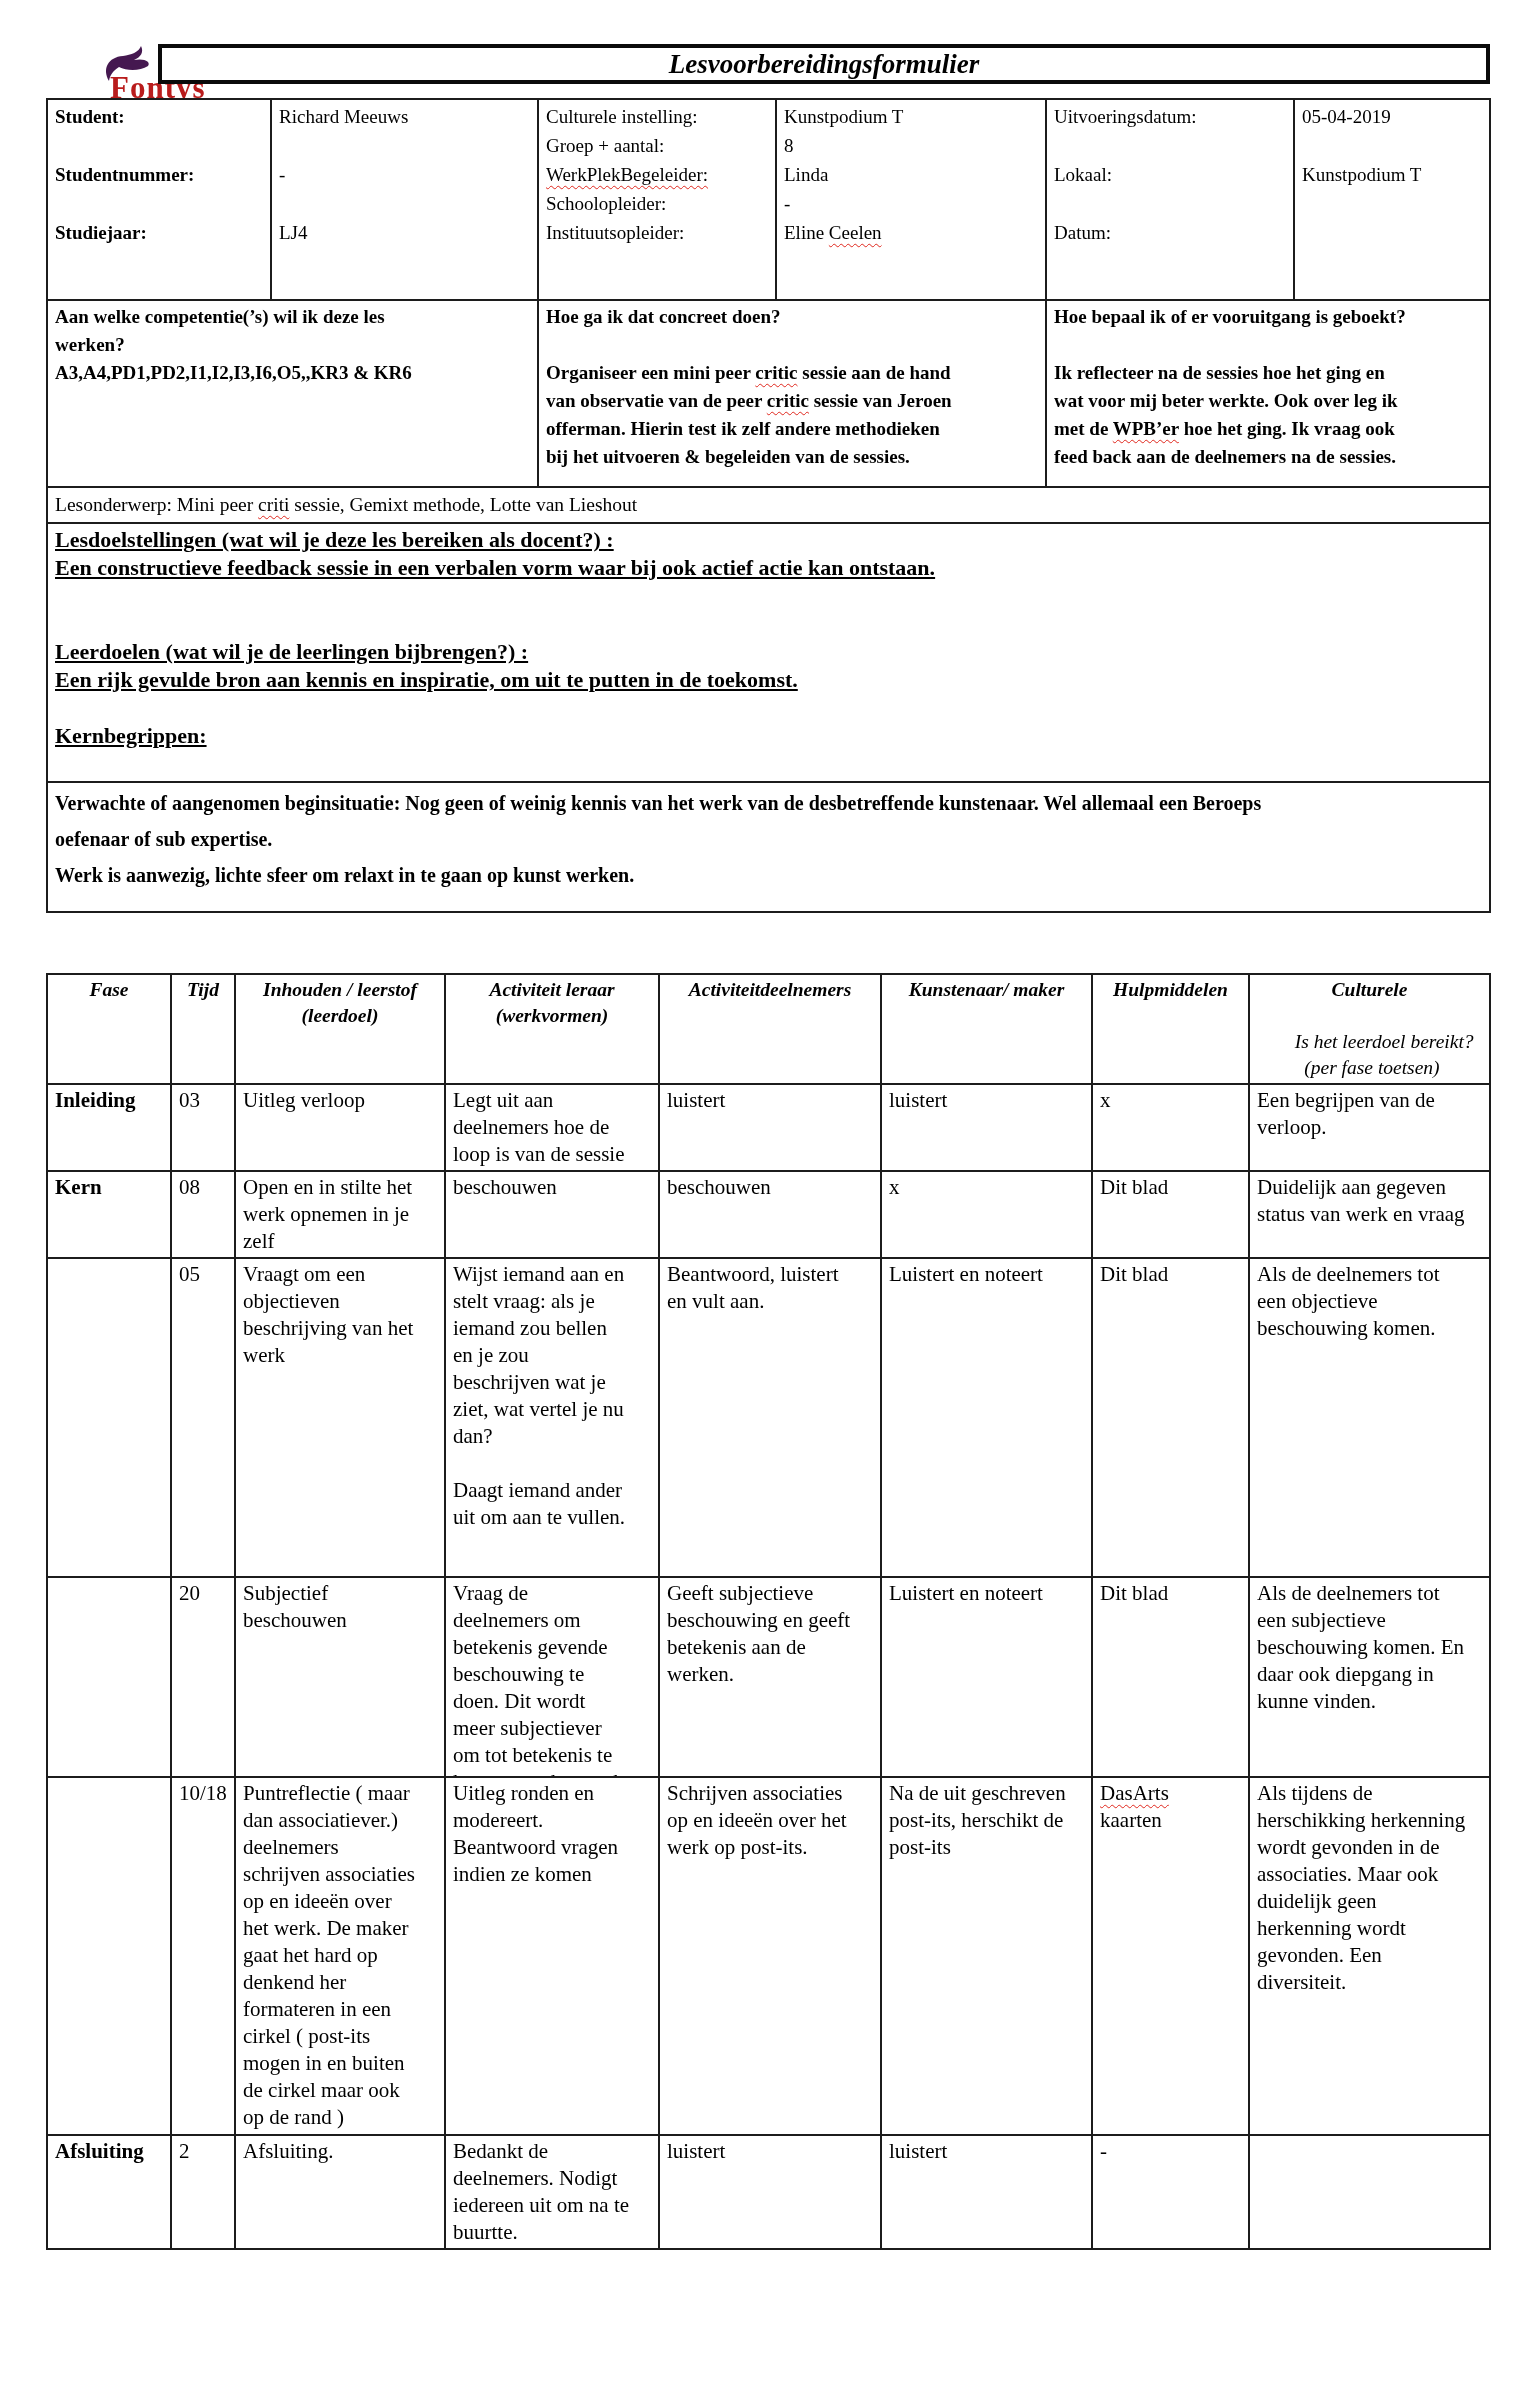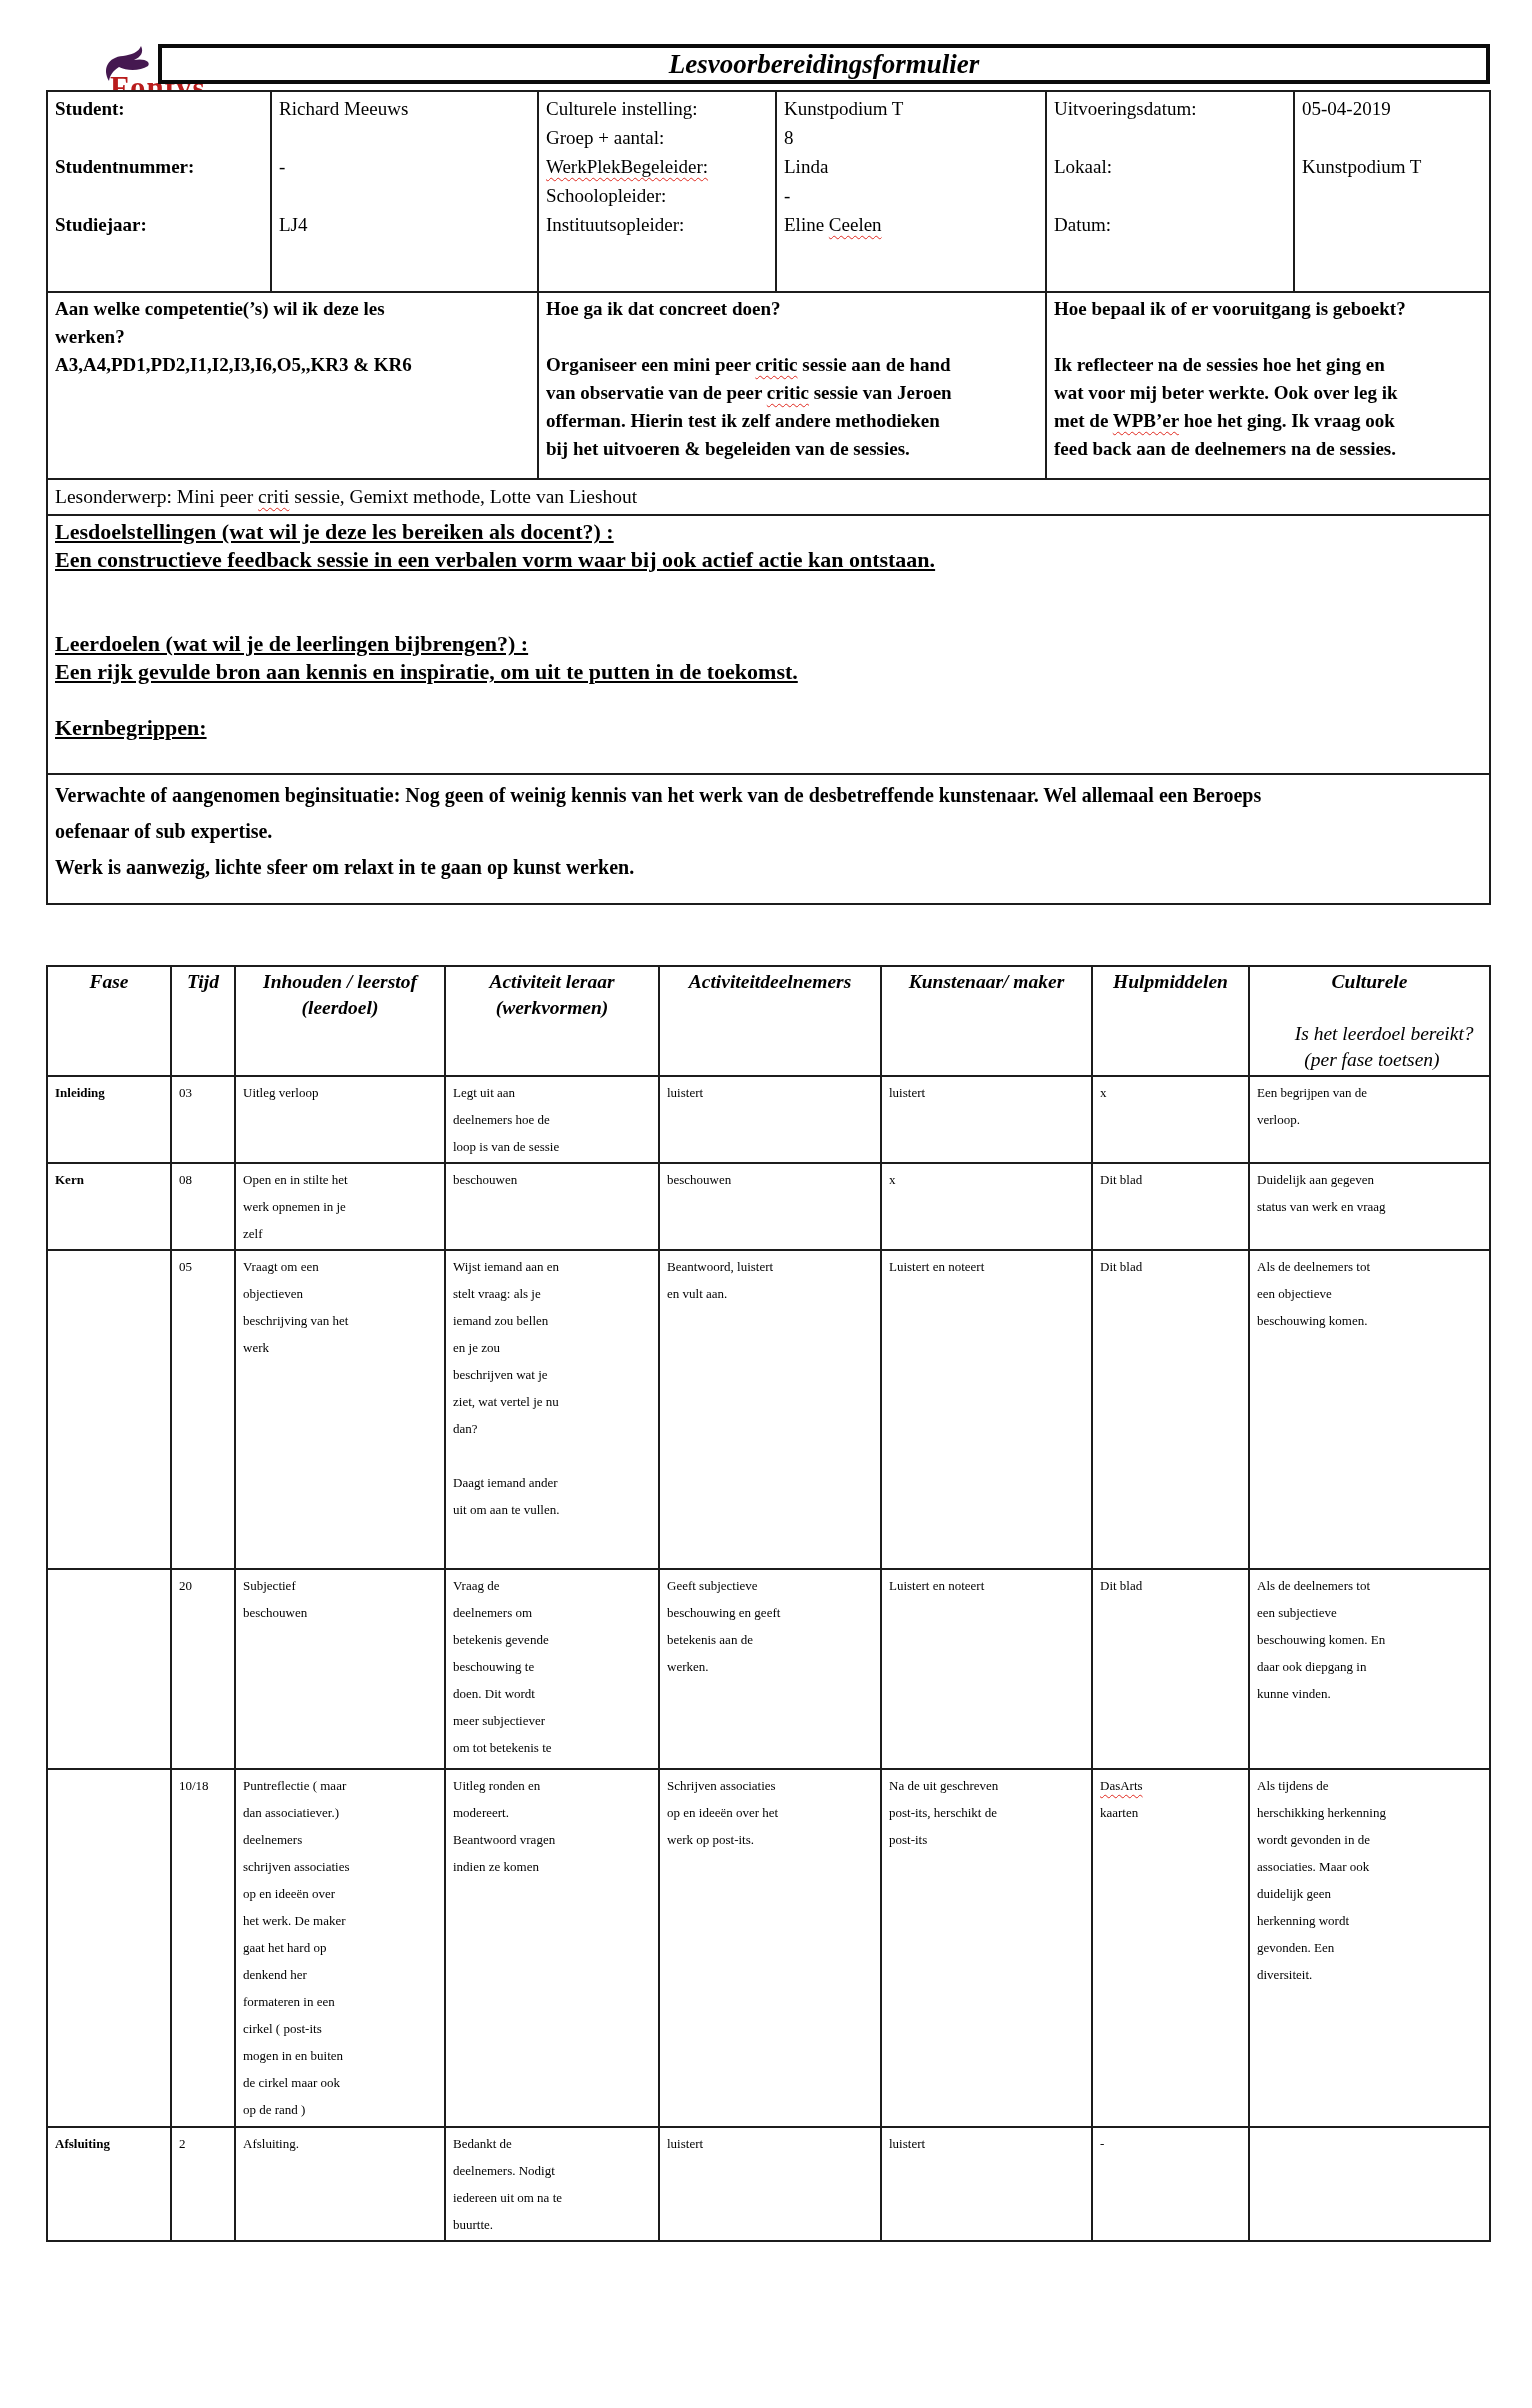--- a/index.html
+++ b/index.html
@@ -14,41 +14,41 @@
   .logo .swoosh { position:absolute; left:6px; top:2px; }
   .logo .brand { position:absolute; left:14px; top:28px; font-size:31px; font-weight:bold; letter-spacing:1px; }
   .logo .bar { position:absolute; left:6px; top:58px; width:2px; height:24px; background:#8f8f8f; }
   .logo .sub { position:absolute; left:22px; top:62px; font-size:13px; font-weight:bold; letter-spacing:1px; font-family:"Liberation Sans",sans-serif; }
   .titlebox {
     position:absolute; left:158px; top:44px; width:1332px; height:40px;
     border:4px solid #0a0a0a; display:flex; align-items:center; justify-content:center;
   }
   .titlebox .title { font-size:27px; font-weight:bold; font-style:italic; }
   
-  table { border-collapse:collapse; table-layout:fixed; position:absolute; left:46px; width:1443px; background:#fff; }
+  table { border-collapse:collapse; table-layout:fixed; position:absolute; left:46px; width:1443px; background:#fff;margin-top:8px; }
   td, th {
     border:2px solid #1c1c1c; vertical-align:top; text-align:left;
     padding:2px 7px; white-space:pre-wrap; overflow:hidden;
     font-weight:normal; word-wrap:break-word;
   }
   .sp { text-decoration-line:underline; text-decoration-style:wavy; text-decoration-color:#e0281e; text-decoration-thickness:1px; text-underline-offset:4px; }
   .b  { font-weight:bold; }
   
   .t-info { top:90px; height:203px; }
   .t-info td { font-size:19px; line-height:29px; }
   
   .t-meta { top:291px; }
   .t-meta .competence td { font-weight:bold; font-size:19px; line-height:28px; }
   .t-meta .lesonderwerp td { font-weight:normal; font-size:19.5px; line-height:29px; }
   .t-meta .lesdoelen td { font-weight:bold; font-size:22px; line-height:28px;text-decoration:underline; }
   .t-meta .begin td { font-weight:bold; font-size:20px; line-height:36px; }
   
   .t-main  { top:965px; }
   .t-main2 { top:1768px; }
-  .t-main td, .t-main2 td { font-size:13px; line-height:27px; }
+  .t-main td, .t-main2 td { font-size:21px; line-height:27px; }
   .t-main th, .t-main2 th { font-weight:bold; font-style:italic; font-size:19.5px; line-height:26px;text-align:center; }
   .ctrl-sub { font-weight:normal; font-style:italic; }
 </style>
 </head>
 <body>
 
 <div class="logo">
   <svg class="swoosh" width="52" height="40" viewBox="0 0 52 40">
     <path fill="#451850" d="M7,37 C0,25 6,13 21,12 C29,11 37,8 39,2 C42,8 39,13 32,16 C43,14 49,18 46,22 C38,27 25,27 17,23 C11,27 8,31 7,37 Z"></path>
   </svg>

